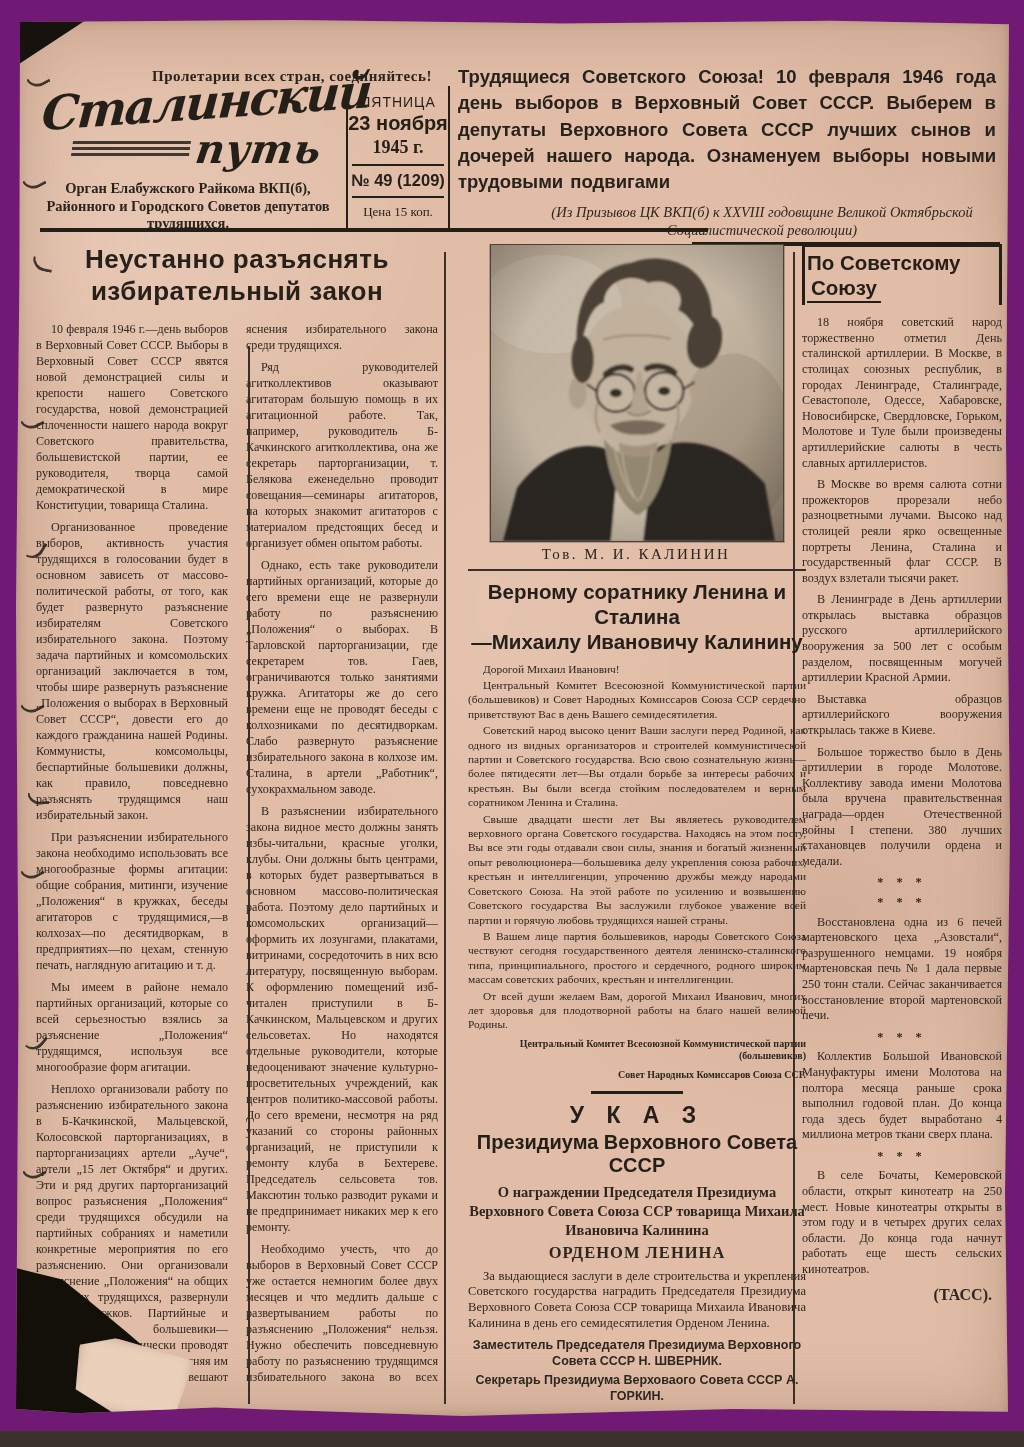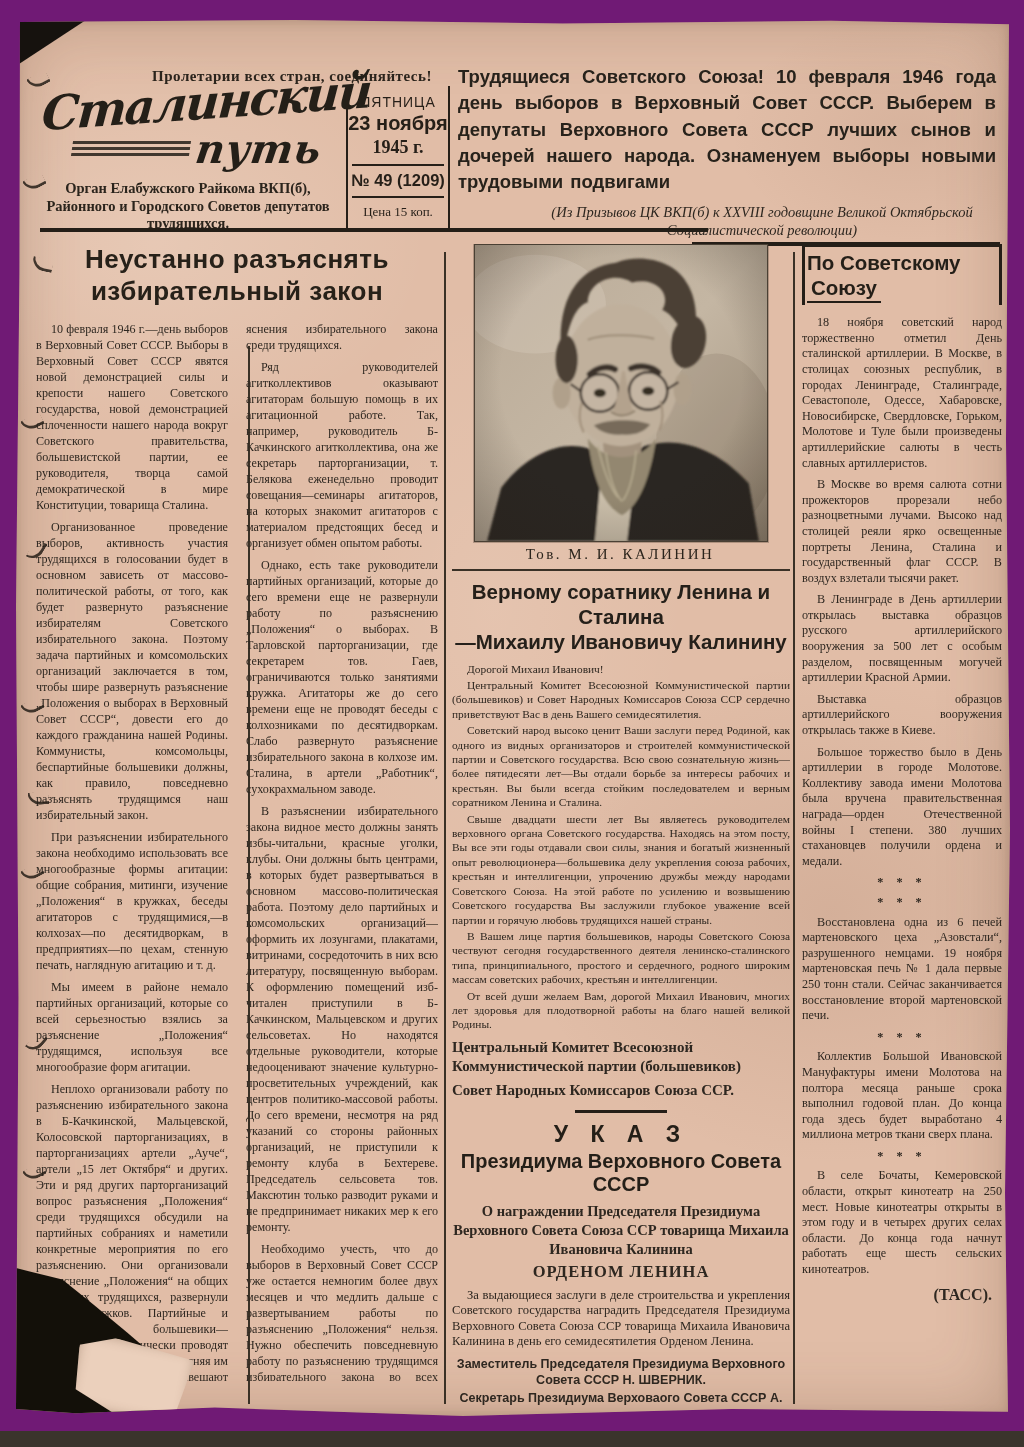--- a/index.html
+++ b/index.html
@@ -68,31 +68,31 @@
   
   .editorial{position:absolute;left:20px;top:224px;width:402px;height:1160px;overflow:hidden;}
   .ed-head{margin:0 0 14px 0;text-align:center;font-family:"Liberation Sans",sans-serif;
     font-weight:bold;font-size:26px;line-height:1.22;letter-spacing:.5px;color:#272119;}
   .ed-cols{display:flex;gap:18px;}
   .col{width:194px;height:1060px;overflow:hidden;font-size:12.1px;line-height:16px;text-align:justify;}
   .para{margin:0 0 6px 0;text-indent:15px;}
   .para.noindent{text-indent:0;}
   .para.sep{text-indent:0;text-align:center;font-weight:bold;letter-spacing:5px;margin:4px 0;}
   
-  .center-col{position:absolute;left:436px;top:224px;width:338px;height:1162px;overflow:hidden;}
+  .center-col{position:absolute;left:452px;top:224px;width:338px;height:1162px;overflow:hidden;}
   .photo{margin:0 0 0 22px;width:292px;}
   .photo-frame{width:292px;height:296px;border:1px solid #4a4034;box-shadow:0 0 0 1px rgba(60,48,36,.3);}
   .photo-frame svg{display:block;width:100%;height:100%;}
   .photo-caption{margin-top:4px;text-align:center;font-size:15px;letter-spacing:2.5px;color:#2b241c;}
   .caption-rule{height:1.6px;background:#3a3126;margin:6px 0 8px 0;}
   .letter-head{margin:2px 0 8px 0;text-align:center;font-family:"Liberation Sans",sans-serif;
     font-weight:bold;font-size:20.5px;line-height:1.22;color:#25201a;}
   .letter{font-size:11.4px;line-height:14.4px;text-align:justify;}
   .letter .para{margin-bottom:2px;}
-  .sig{margin:6px 0 0 0;text-align:left;font-weight:bold;font-size:15px;line-height:1.25;}
+  .sig{margin:6px 0 0 0;text-align:right;font-weight:bold;font-size:10px;line-height:1.25;}
   .short-rule{width:92px;height:3px;background:#241e17;margin:10px auto 8px auto;}
   .ukaz-t1{margin:0;text-align:center;font-family:"Liberation Sans",sans-serif;font-weight:bold;
     font-size:23px;letter-spacing:8px;color:#241f18;}
   .ukaz-t2{margin:2px 0 6px 0;text-align:center;font-family:"Liberation Sans",sans-serif;
     font-weight:bold;font-size:20px;color:#241f18;}
   .ukaz-sub{margin:0;text-align:center;font-weight:bold;font-size:14.5px;line-height:1.3;}
   .ukaz-order{margin:3px 0 6px 0;text-align:center;font-weight:bold;font-size:16.5px;letter-spacing:1px;}
   .ukaz-body{margin:0 0 6px 0;font-size:12.6px;line-height:15.6px;text-align:justify;text-indent:15px;font-family:Liberation Serif, serif;}
   .ukaz-sig{margin:2px 0 0 0;text-align:center;font-family:"Liberation Sans",sans-serif;
     font-weight:bold;font-size:12.5px;line-height:1.3;}

